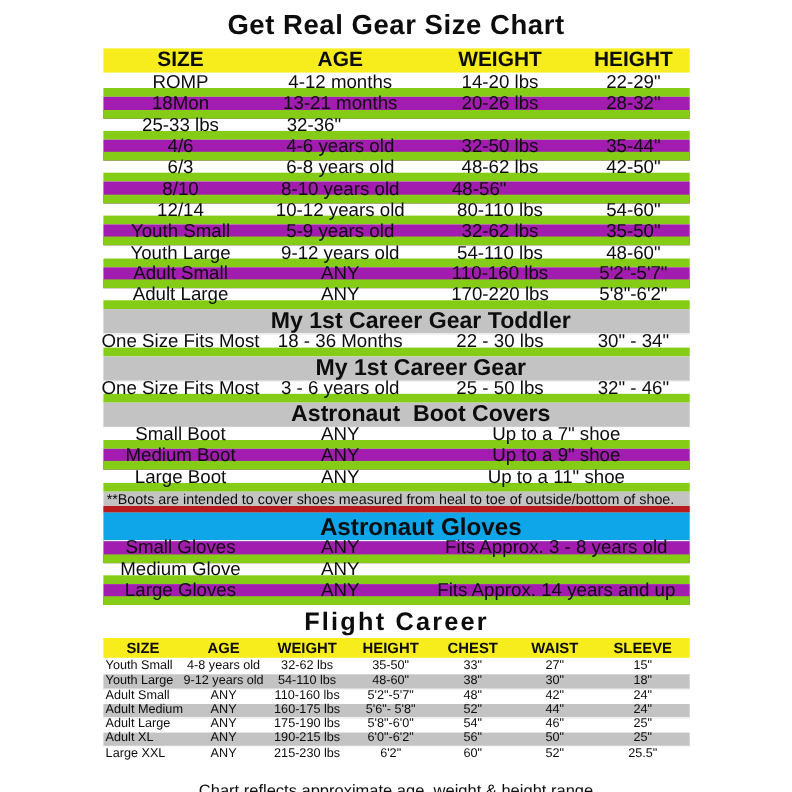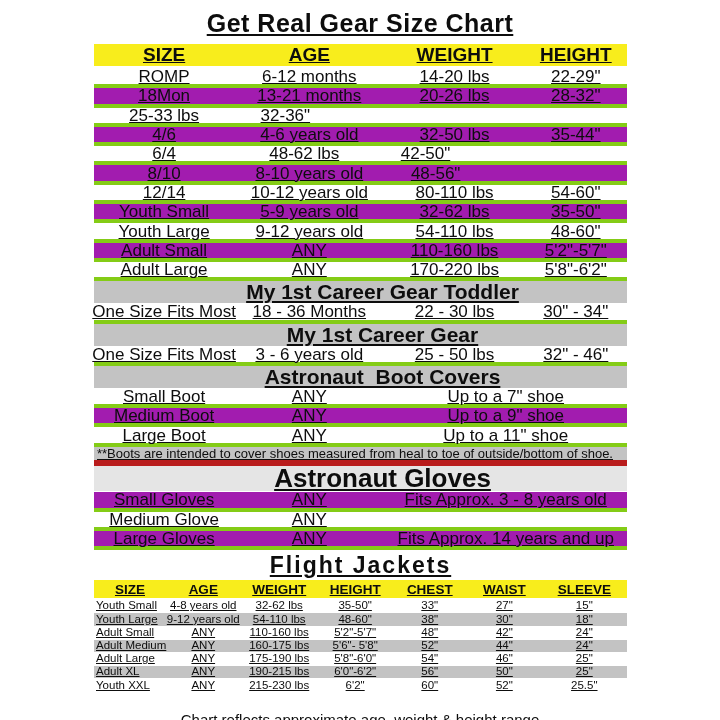--- a/index.html
+++ b/index.html
@@ -1,39 +1,39 @@
 <!DOCTYPE html>
 <html><head>
 <meta charset="utf-8">
 <style>
   * { margin:0; padding:0; box-sizing:border-box; }
   html,body { width:720px; height:720px; background:#ffffff; overflow:hidden; }
   body { font-family:"Liberation Sans", sans-serif; color:#0d0d0d; }
-  .page { width:720px; height:576px;text-decoration:underline; }
+  .page { width:720px; height:576px; }
 
   .title { text-align:center; font-weight:bold; font-size:25px; padding-top:9px; margin-bottom:6px; letter-spacing:0.5px; }
 
   .tbl { width:533px; margin-left:94px; }
 
   
   .hdr-row { display:flex; background:#f8ed1c; height:22px; margin-bottom:3px; }
   .hdr-cell { font-weight:bold; font-size:19px; display:flex; align-items:center; justify-content:center; }
 
   
-  .row { display:flex; height:19.3px; border-bottom:4px solid #84cc16; }
+  .row { display:flex; height:19.3px; border-bottom:8px solid #84cc16; }
   .row.gray { background:#a21caf; }
   .cell { font-size:17px; line-height:1; display:flex; align-items:center; justify-content:center; white-space:nowrap; }
   .c1 { width:26.3%; } .c2 { width:28.2%; } .c3 { width:26.3%; } .c4 { width:19.2%; }
   .c34 { width:45.5%; }
 
   
   .sec-hdr { height:23px; display:flex; align-items:center; justify-content:center;
              font-weight:bold; font-size:21px; border-bottom:1px solid #ffffff;padding-left:44px; }
   .sec-hdr.gray { background:#c3c3c3; }
-  .sec-hdr.white { background:#e5e5e5; height:26px; font-size:26px; }
+  .sec-hdr.white { background:#0ea5e9; height:26px; font-size:22px; }
 
   .footnote { height:19.5px; background:#c3c3c3; font-size:13px; display:flex; align-items:center;
               padding-left:3px; border-bottom:6px solid #b91c1c; white-space:nowrap; }
 
   .jackets-title { height:30px; display:flex; align-items:center; justify-content:center;
                    font-weight:bold; font-size:23px; letter-spacing:2px; }
 
   
   .jhdr { display:flex; background:#f8ed1c; height:18px; margin-bottom:2px; }
   .jhdr-cell { font-weight:bold; font-size:13.5px; display:flex; align-items:center; justify-content:center; }
@@ -57,42 +57,43 @@
 
     <div class="hdr-row">
       <div class="hdr-cell c1">SIZE</div>
       <div class="hdr-cell c2">AGE</div>
       <div class="hdr-cell c3">WEIGHT</div>
       <div class="hdr-cell c4">HEIGHT</div>
     </div>
 
     <div class="row">
       <div class="cell c1">ROMP</div>
-      <div class="cell c2">6-12 months</div>
+      <div class="cell c2">4-12 months</div>
       <div class="cell c3">14-20 lbs</div>
       <div class="cell c4">22-29"</div>
     </div>
     <div class="row gray">
       <div class="cell c1">18Mon</div>
       <div class="cell c2">13-21 months</div>
       <div class="cell c3">20-26 lbs</div>
       <div class="cell c4">28-32"</div>
     </div>
     <div class="row">
       <div class="cell c3">25-33 lbs</div>
       <div class="cell c4">32-36"</div>
     </div>
     <div class="row gray">
       <div class="cell c1">4/6</div>
       <div class="cell c2">4-6 years old</div>
       <div class="cell c3">32-50 lbs</div>
       <div class="cell c4">35-44"</div>
     </div>
     <div class="row">
-      <div class="cell c1">6/4</div>
+      <div class="cell c1">6/3</div>
+      <div class="cell c2">6-8 years old</div>
       <div class="cell c3">48-62 lbs</div>
       <div class="cell c4">42-50"</div>
     </div>
     <div class="row gray">
       <div class="cell c1">8/10</div>
       <div class="cell c2">8-10 years old</div>
       <div class="cell c4">48-56"</div>
     </div>
     <div class="row">
       <div class="cell c1">12/14</div>
@@ -168,21 +169,21 @@
     <div class="row">
       <div class="cell c1">Medium Glove</div>
       <div class="cell c2">ANY</div>
     </div>
     <div class="row gray">
       <div class="cell c1">Large Gloves</div>
       <div class="cell c2">ANY</div>
       <div class="cell c34">Fits Approx. 14 years and up</div>
     </div>
 
-    <div class="jackets-title">Flight Jackets</div>
+    <div class="jackets-title">Flight Career</div>
     <div class="jhdr">
       <div class="jhdr-cell jc1">SIZE</div>
       <div class="jhdr-cell jc2">AGE</div>
       <div class="jhdr-cell jc3">WEIGHT</div>
       <div class="jhdr-cell jc4">HEIGHT</div>
       <div class="jhdr-cell jc5">CHEST</div>
       <div class="jhdr-cell jc6">WAIST</div>
       <div class="jhdr-cell jc7">SLEEVE</div>
     </div>
 
@@ -234,21 +235,21 @@
     <div class="jrow gray">
       <div class="jcell left jc1">Adult XL</div>
       <div class="jcell jc2">ANY</div>
       <div class="jcell jc3">190-215 lbs</div>
       <div class="jcell jc4">6'0"-6'2"</div>
       <div class="jcell jc5">56"</div>
       <div class="jcell jc6">50"</div>
       <div class="jcell jc7">25"</div>
     </div>
     <div class="jrow">
-      <div class="jcell left jc1">Youth XXL</div>
+      <div class="jcell left jc1">Large XXL</div>
       <div class="jcell jc2">ANY</div>
       <div class="jcell jc3">215-230 lbs</div>
       <div class="jcell jc4">6'2"</div>
       <div class="jcell jc5">60"</div>
       <div class="jcell jc6">52"</div>
       <div class="jcell jc7">25.5"</div>
     </div>
 
   </div>
 

